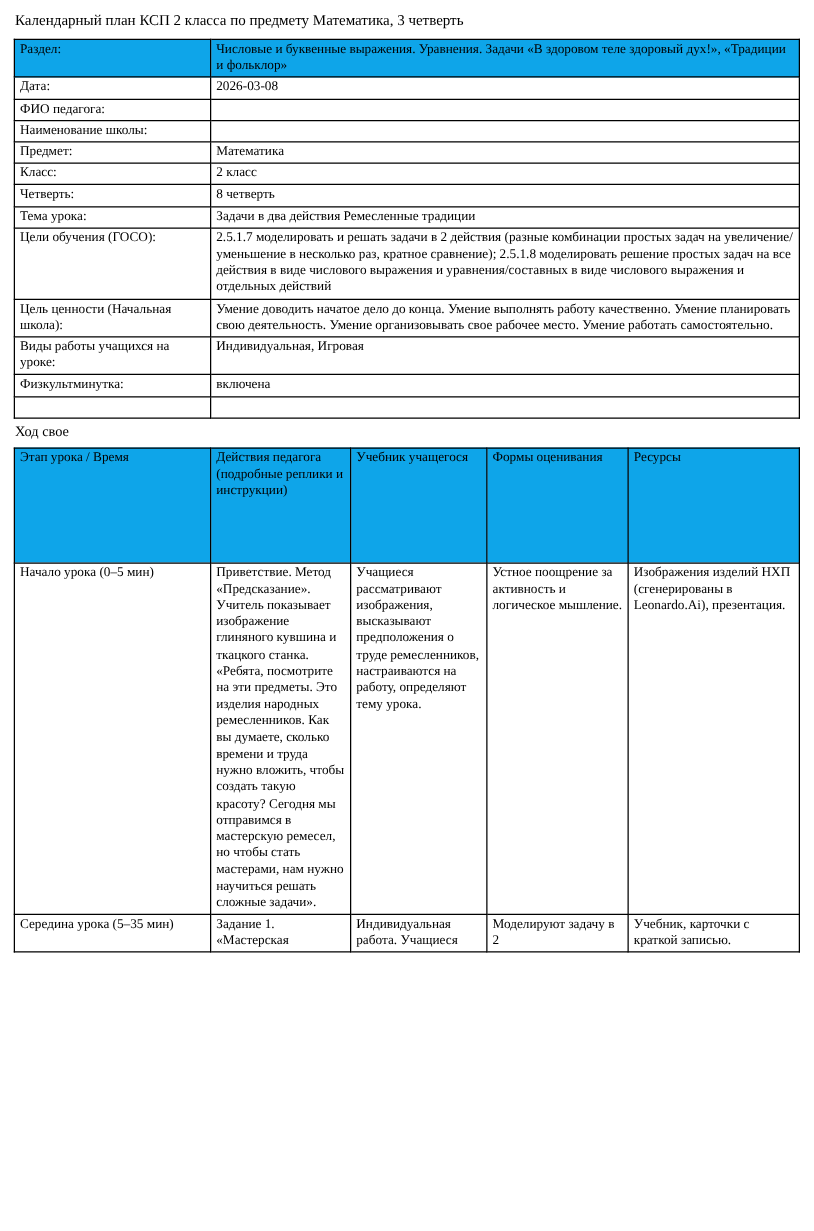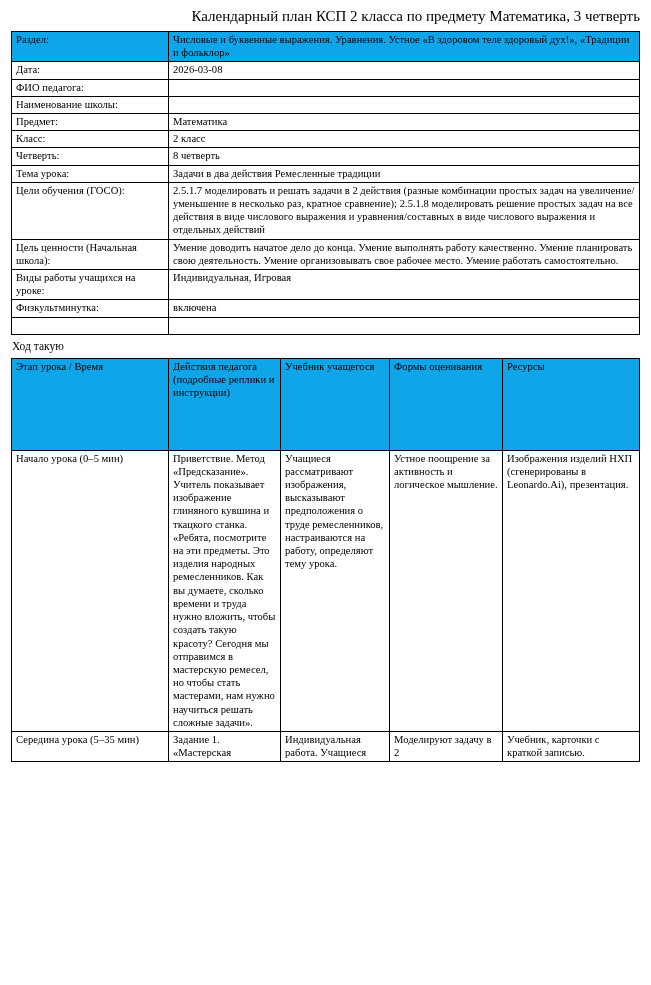--- a/index.html
+++ b/index.html
@@ -17,25 +17,24 @@
     -webkit-font-smoothing: antialiased;
   }
   .page {
     position: relative;
     width: 651px;
     height: 985px;
     box-sizing: border-box;
     padding: 0 11px;
   }
   .doc-title {
-    font-size: 15px;
+    font-size: 12px;
     line-height: 14px;
     margin: 9px 0 8px 1px;
     white-space: nowrap;
-    text-align: right;
   }
   .section-label {
     font-size: 11.5px;
     line-height: 14px;
     margin: 4px 0 5px 1px;
   }
   table.grid {
     border-collapse: collapse;
     table-layout: fixed;
     width: 628px;
@@ -76,21 +75,21 @@
   <div class="doc-title">Календарный план КСП 2 класса по предмету Математика, 3 четверть</div>
 
   <table class="grid info-table">
     <colgroup>
         <col class="c1">
         <col class="c2">
       </colgroup>
     <tbody>
         <tr class="shaded">
           <td>Раздел:</td>
-          <td>Числовые и буквенные выражения. Уравнения. Устное «В здоровом теле здоровый дух!», «Традиции и фольклор»</td>
+          <td>Числовые и буквенные выражения. Уравнения. Задачи «В здоровом теле здоровый дух!», «Традиции и фольклор»</td>
         </tr>
         <tr>
           <td>Дата:</td>
           <td>2026-03-08</td>
         </tr>
         <tr>
           <td>ФИО педагога:</td>
           <td class="empty"></td>
         </tr>
         <tr>
@@ -129,21 +128,21 @@
           <td>Физкультминутка:</td>
           <td>включена</td>
         </tr>
         <tr>
           <td class="empty"></td>
           <td class="empty"></td>
         </tr>
       </tbody>
   </table>
 
-  <div class="section-label">Ход такую</div>
+  <div class="section-label">Ход свое</div>
 
   <table class="grid flow-table">
     <colgroup>
         <col class="f1">
         <col class="f2">
         <col class="f3">
         <col class="f4">
         <col class="f5">
       </colgroup>
     <thead>

